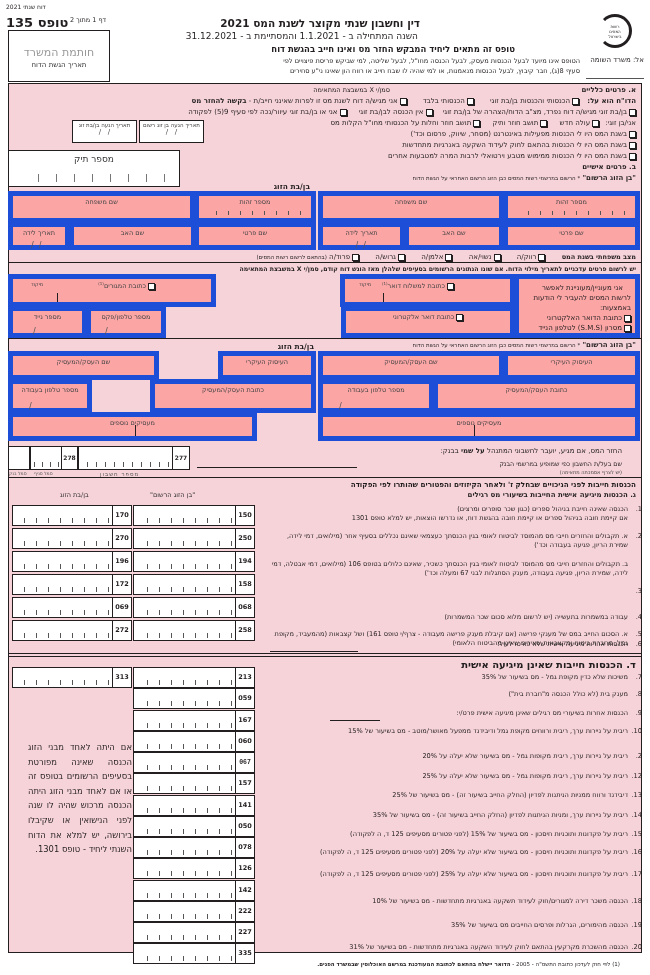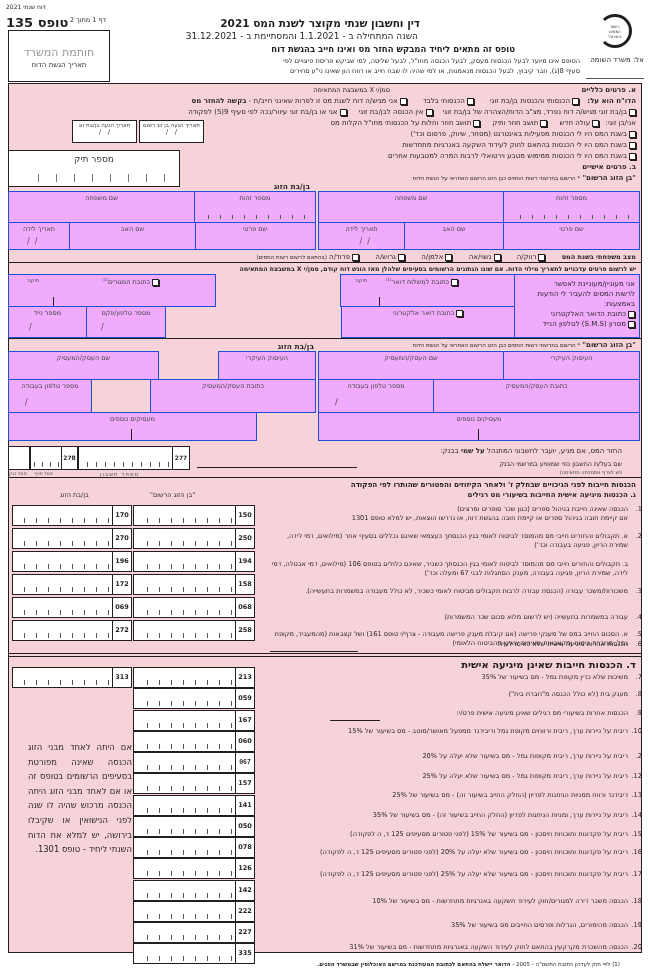--- a/index.html
+++ b/index.html
@@ -14,21 +14,21 @@
   .row{position:absolute;white-space:nowrap;font-size:7px;line-height:9px}
   .lbl{font-size:6.5px;color:#444;text-align:center}
   .ticks{position:absolute;left:4px;right:4px;bottom:2px;height:5px;
     background-image:repeating-linear-gradient(to left,#555 0,#555 1px,transparent 1px,transparent 12px);}
   .numbox{position:absolute;height:21px;border:1px solid #231f20;background:#fff}
   .numbox .code{position:absolute;right:0;top:0;bottom:0;width:19px;border-left:1px solid #231f20;font-size:6.5px;font-weight:bold;text-align:center;line-height:19px}
   .numbox .ticks{right:22px}
   .item{position:absolute;right:8px;left:268px;font-size:6.6px;line-height:9px;white-space:normal}
   .item.r{padding-right:14px}
   .item .n{position:absolute;right:0}
-  .cell{position:absolute;border:1px solid #1d4ed8;background:#f0abfc}
+  .cell{position:absolute;border:5px solid #1d4ed8;background:#fca5a5}
   .cell .lbl{position:absolute;top:2px;left:0;right:0}
   .slash{position:absolute;font-size:8px;color:#555}
   .vline{position:absolute;width:1px;background:#231f20}
 </style>
 </head>
 <body>
 
 <div class="abs" style="left:6px;top:3px;font-size:6px;direction:rtl">דוח שנתי 2021</div>
 <div class="abs b" style="left:6px;top:15px;font-size:13px">טופס 135</div>
 <div class="abs" style="left:70px;top:16px;font-size:6.5px">דף 1 מתוך 2</div>
@@ -148,21 +148,21 @@
   <span class="cb" style="margin-right:14px"></span><span>נשוי/אה</span>
   <span class="cb" style="margin-right:14px"></span><span>אלמן/ה</span>
   <span class="cb" style="margin-right:14px"></span><span>גרוש/ה</span>
   <span class="cb" style="margin-right:14px"></span><span>פרוד/ה</span>
   <span style="font-size:5.5px">(בהתאם לרשום רשות המסים)</span>
 </div>
 <div class="abs" style="left:8px;right:8px;top:262px;height:1px;background:#231f20"></div>
 <div class="row b" style="right:14px;top:264px;font-size:6.2px">יש לרשום פרטים עדכניים לתאריך מילוי הדוח. אם שונו הנתונים הרשומים בסעיפים שלהלן מאז הוגש דוח קודם, סמן/י X במשבצת המתאימה</div>
 
 <div class="cell" style="right:10px;top:274px;width:126px;height:64px">
-  <div style="font-size:7px;margin:4px 4px 0 0;line-height:10px">אני מעוניין/מעוניינת לאפשר</div>
+  <div style="font-size:7px;margin:4px 12px 0 0;line-height:10px">אני מעוניין/מעוניינת לאפשר</div>
   <div style="font-size:7px;margin-right:4px;line-height:10px">לרשות המסים להעביר לי הודעות</div>
   <div style="font-size:7px;margin-right:4px;line-height:10px">באמצעות:</div>
   <div style="margin-right:4px;font-size:7px;line-height:10px"><span class="cb"></span><span>כתובת הדואר האלקטרוני</span></div>
   <div style="margin-right:4px;font-size:7px;line-height:10px"><span class="cb"></span><span>מסרון (S.M.S) לטלפון הנייד</span></div>
 </div>
 <div class="cell" style="right:135px;top:274px;width:175px;height:33px">
   <div class="lbl" style="text-align:right;right:56px;left:auto"><span class="cb"></span><span>כתובת למשלוח דואר</span><sup style="font-size:4px">(1)</sup></div>
   <div class="lbl" style="left:14px;right:auto;font-size:5px">מיקוד</div>
   <div class="vline" style="left:38px;bottom:0;height:9px"></div>
 </div>
@@ -273,21 +273,21 @@
     </div>
     <div class="item r" style="top: 560px;"><span class="n"></span><span>ב. תקבולים והחזרים חייבי מס מהמוסד לביטוח לאומי בגין הכנסתך כשכיר, שאינם כלולים בטופס 106 (מילואים, דמי אבטלה, דמי לידה, שמירת הריון, פגיעה בעבודה, מענק הסתגלות לבני 67 ומעלה וכד')</span></div>
     <div class="numbox" style="left: 133px; top: 551px; width: 122px;">
       <div class="ticks"></div>
       <div class="code">194</div>
     </div>
     <div class="numbox" style="left: 12px; top: 551px; width: 120px;">
       <div class="ticks"></div>
       <div class="code">196</div>
     </div>
-    <div class="item r" style="top: 587px;"><span class="n">3.</span><span>משכורות/משכר עבודה (הכנסת עבודה לרבות תקבולים מביטוח לאומי כשכיר, לא כולל מעבודה במשמרות בתעשייה).</span></div>
+    <div class="item r" style="top: 587px;"><span class="n">3.</span></div>
     <div class="numbox" style="left: 133px; top: 574px; width: 122px;">
       <div class="ticks"></div>
       <div class="code">158</div>
     </div>
     <div class="numbox" style="left: 12px; top: 574px; width: 120px;">
       <div class="ticks"></div>
       <div class="code">172</div>
     </div>
     <div class="item r" style="top: 613px;"><span class="n">4.</span><span>עבודה במשמרות בתעשייה (יש לרשום מלוא סכום שכר המשמרות)</span></div>
     <div class="numbox" style="left: 133px; top: 597px; width: 122px;">

